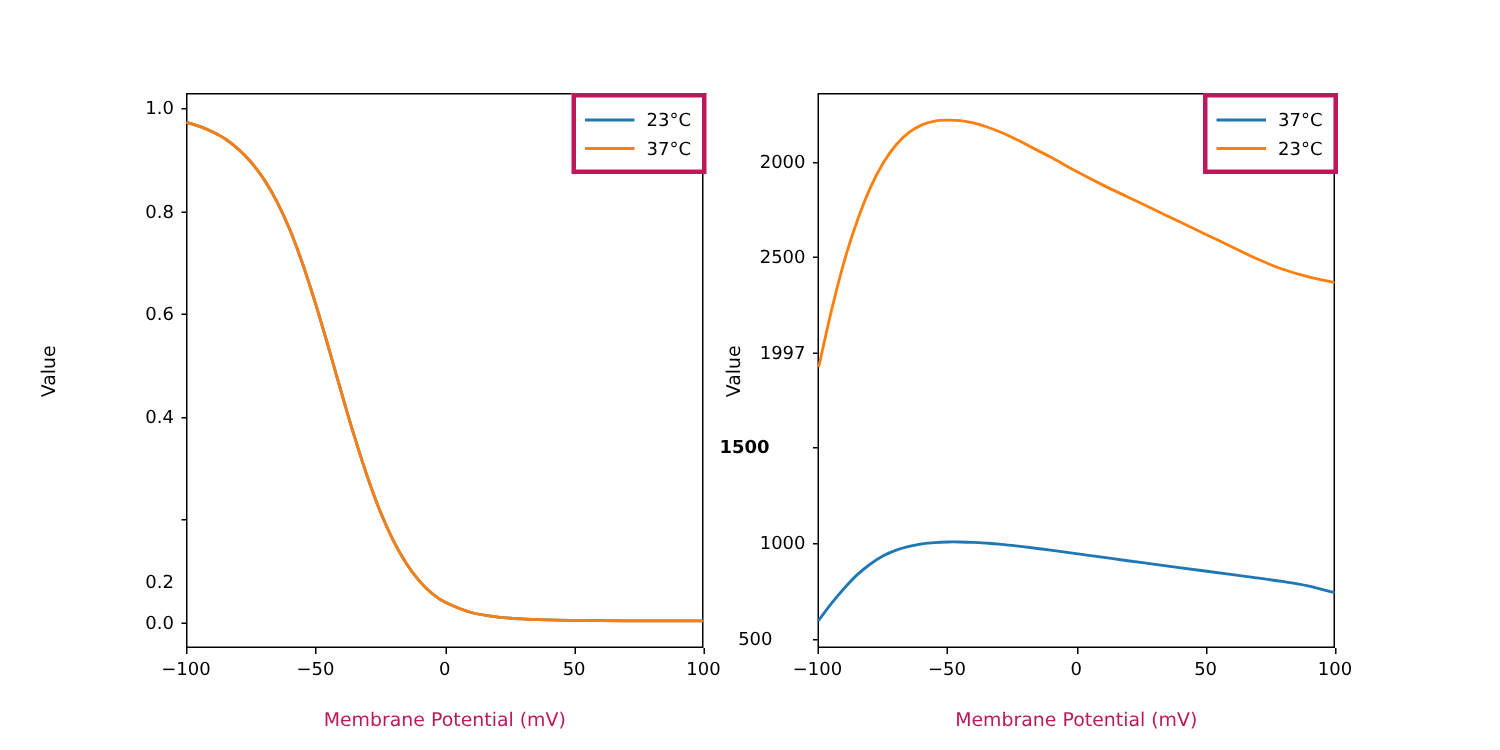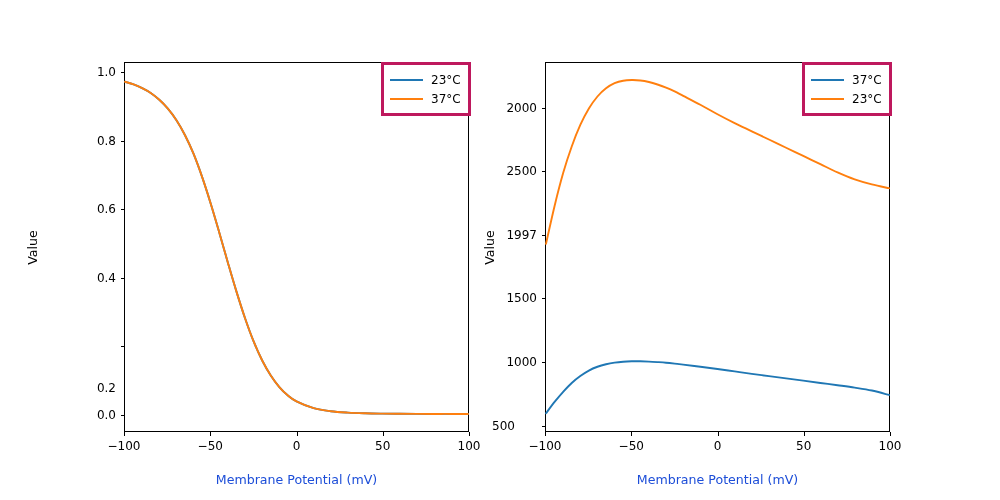--- a/index.html
+++ b/index.html
@@ -80,21 +80,21 @@
     height: 1px;
     width: 3.5px;
     background: #000000;
   }
   .xlabel {
     position: absolute;
     left: 0;
     width: 100%;
     text-align: center;
     font-size: 12.6px;
-    color: #1d4ed8;
+    color: #be185d;
     white-space: nowrap;
   }
   .ylabel {
     position: absolute;
     font-size: 12.6px;
     color: #000000;
     white-space: nowrap;
     transform-origin: 50% 50%;
     transform: rotate(-90deg);
     text-align: center;
@@ -190,21 +190,21 @@
       <div class="xtick-label" style="left: 717.5px; top: 439px;">0</div>
       <div class="tickmark-x" style="left: 803.75px; top: 432px;"></div>
       <div class="xtick-label" style="left: 803.75px; top: 439px;">50</div>
       <div class="tickmark-x" style="left: 890px; top: 432px;"></div>
       <div class="xtick-label" style="left: 890px; top: 439px;">100</div>
       <div class="tickmark-y" style="left: 541.5px; top: 425.643px;"></div>
       <div class="ytick-label" style="left: 457px; width: 58px; top: 425.643px;">500</div>
       <div class="tickmark-y" style="left: 541.5px; top: 362.069px;"></div>
       <div class="ytick-label" style="left: 479px; width: 58px; top: 362.069px;">1000</div>
       <div class="tickmark-y" style="left: 541.5px; top: 298.495px;"></div>
-      <div class="ytick-label" style="left: 479px; width: 58px; top: 298.495px;">1500</div>
+      <div class="ytick-label" style="left: 455px; width: 58px; top: 298.495px; font-weight: bold;">1500</div>
       <div class="tickmark-y" style="left: 541.5px; top: 234.921px;"></div>
       <div class="ytick-label" style="left: 479px; width: 58px; top: 234.921px;">1997</div>
       <div class="tickmark-y" style="left: 541.5px; top: 171.347px;"></div>
       <div class="ytick-label" style="left: 479px; width: 58px; top: 171.347px;">2500</div>
       <div class="tickmark-y" style="left: 541.5px; top: 107.773px;"></div>
       <div class="ytick-label" style="left: 479px; width: 58px; top: 107.773px;">2000</div>
     </div>
   <div class="xlabel" style="left:545px; width:345px; top:472px;">Membrane Potential (mV)</div>
   <div class="ylabel" style="left:429px; top:240px; width:120px;">Value</div>
 

